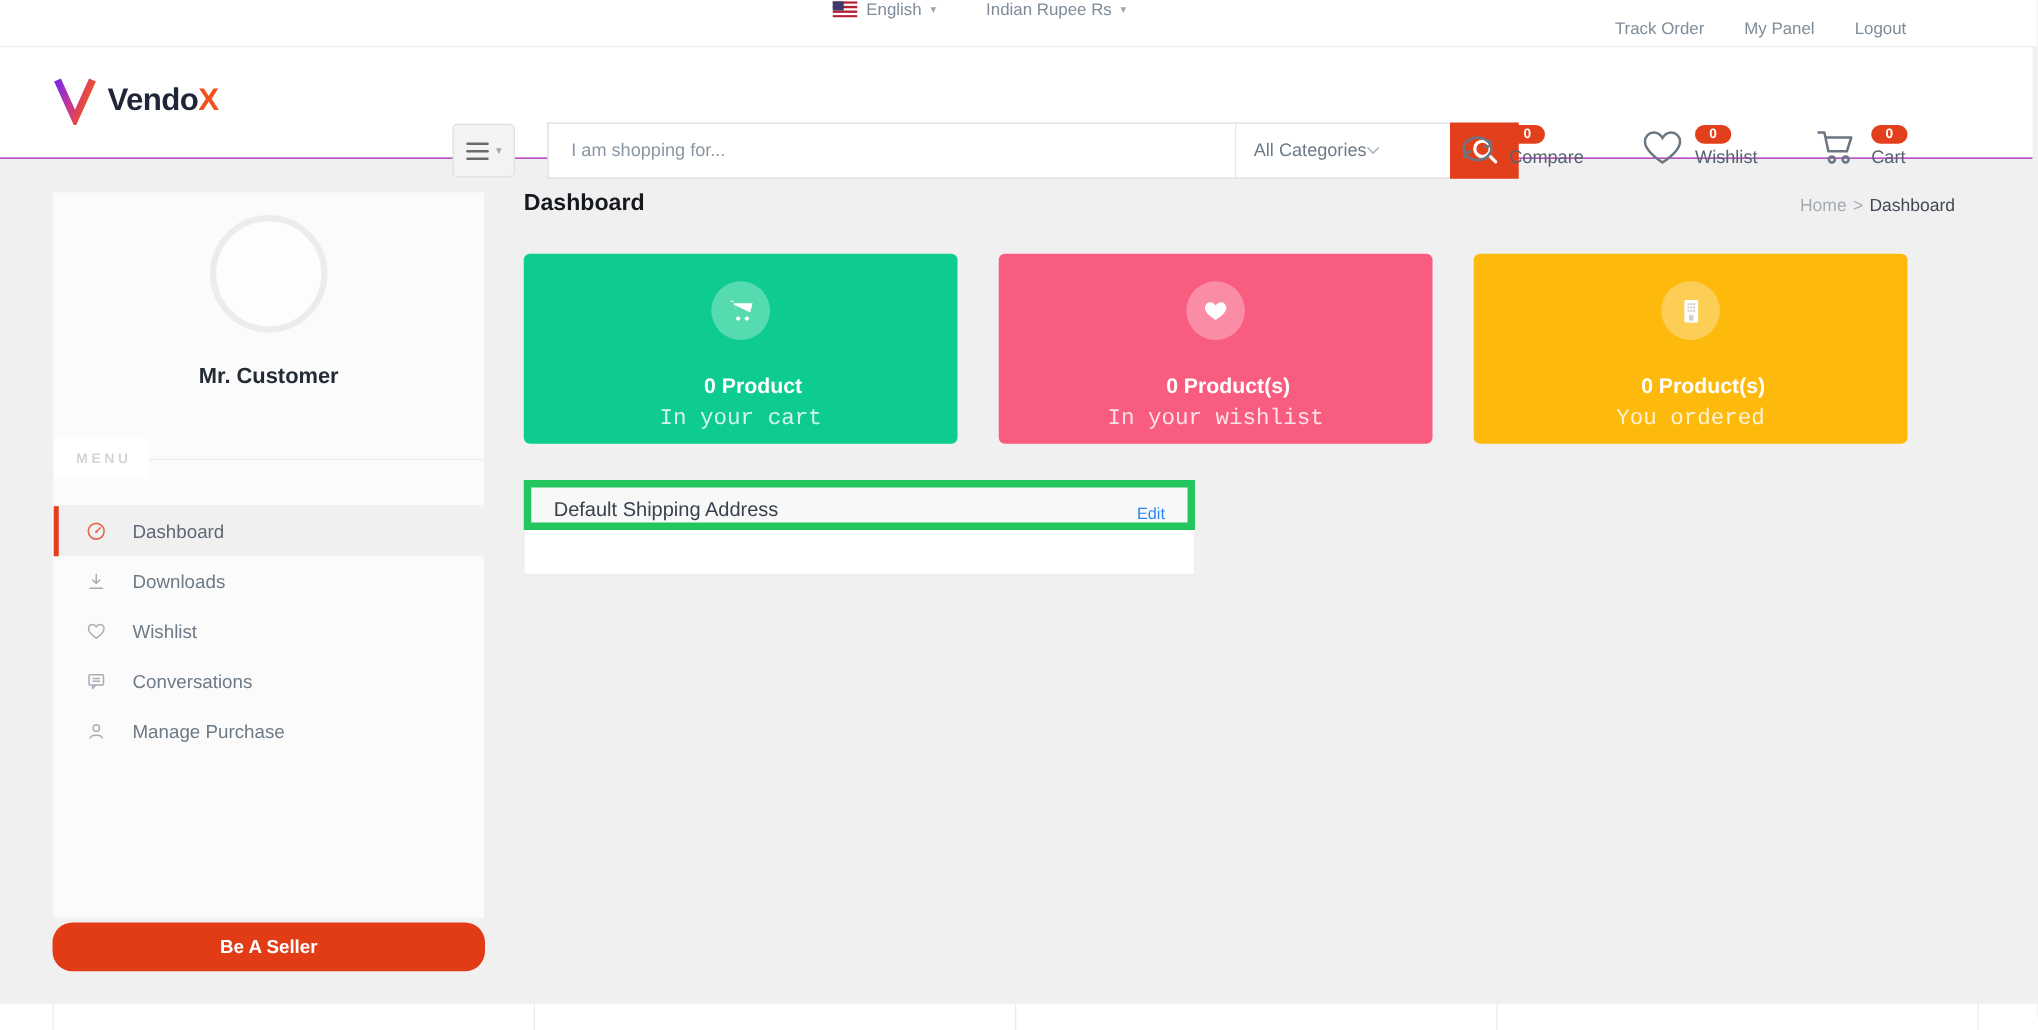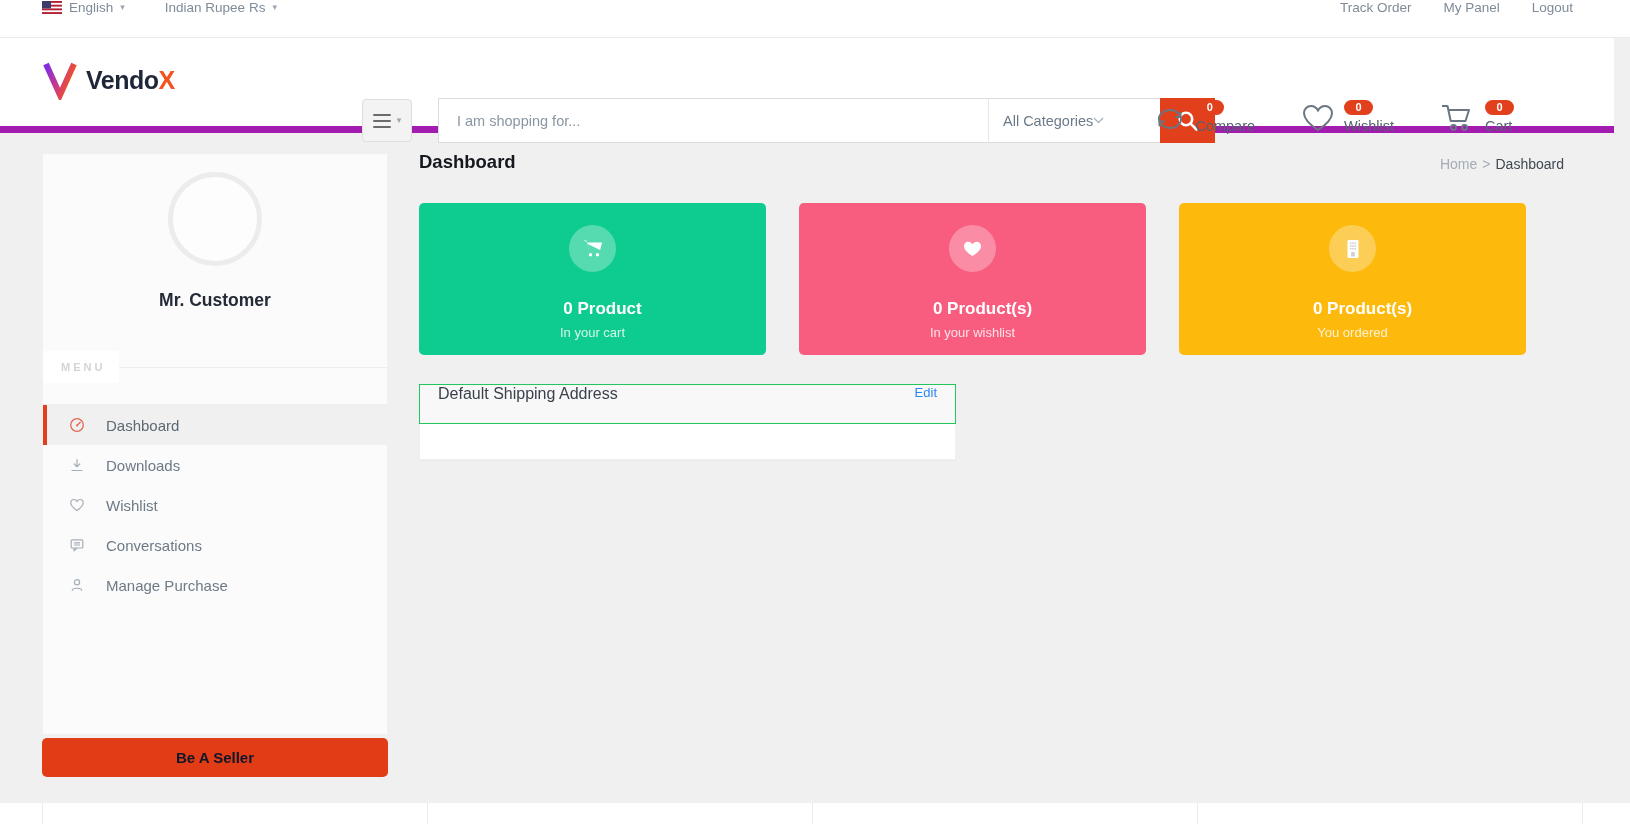--- a/index.html
+++ b/index.html
@@ -2,32 +2,32 @@
 <html><head>
 <meta charset="utf-8">
 <style>
   html,body{margin:0;padding:0;}
   body{width:1630px;height:824px;overflow:hidden;background:#f0f0f1;
        font-family:"Liberation Sans","DejaVu Sans",sans-serif;-webkit-font-smoothing:antialiased;}
   .page{position:relative;width:1630px;height:824px;}
 
   
   .topbar{position:absolute;top:0;left:0;right:0;height:38px;background:#fff;
-          border-bottom:1px solid #e9eaec;display:flex;align-items:flex-start;
-          padding:0 57px 0 42px;box-sizing:border-box;font-size:13.5px;color:#7e8b99;}
+          border-bottom:1px solid #e9eaec;display:flex;align-items:center;
+          padding:0 105px 0 42px;box-sizing:border-box;font-size:13.5px;color:#7e8b99;flex-direction:column;}
   .topbar-left{display:flex;align-items:center;gap:40px;}
   .topbar-right{margin-left:auto;display:flex;align-items:center;gap:32px;}
   .tb-item{display:flex;align-items:center;gap:7px;cursor:pointer;}
   .tb-link{color:#7e8b99;text-decoration:none;cursor:pointer;}
   .caret{font-size:9px;color:#9aa5b1;line-height:1;}
   .flag{display:inline-flex;line-height:0;}
 
   
-  .header{position:absolute;top:38px;left:0;right:16px;height:88px;background:#fff;
-          border-bottom:7px solid #a21caf;}
+  .header{position:absolute;top:38px;left:0;right:4px;height:88px;background:#fff;
+          border-bottom:1px solid #a21caf;}
   .logo{position:absolute;left:42px;top:22px;display:flex;align-items:center;gap:8px;cursor:pointer;}
   .logo-text{font-size:25px;font-weight:bold;color:#1f2638;letter-spacing:-0.5px;}
   .logo-x{color:#f4511e;}
   .menu-btn{position:absolute;left:362px;top:61px;width:50px;height:43px;background:#f3f3f3;
             border:1px solid #dedede;border-radius:4px;display:flex;align-items:center;
             justify-content:center;gap:6px;cursor:pointer;padding:0;}
   .bars{display:flex;flex-direction:column;gap:4px;}
   .bars i{display:block;width:18px;height:2px;background:#6b6b6b;border-radius:1px;}
 
   .searchbar{position:absolute;left:438px;top:60px;width:777px;height:45px;display:flex;
@@ -58,43 +58,43 @@
   .menu-row{display:flex;align-items:center;margin-top:40px;}
   .menu-chip{background:#fff;padding:10px 14px 10px 18px;font-size:11px;font-weight:bold;
              letter-spacing:3px;color:#d4d4d4;}
   .menu-line{flex:1;height:1px;background:#ededed;margin-right:0;}
   .menu-list{margin-top:21px;border-top:1px solid #efefef;}
   .menu-item{height:40px;display:flex;align-items:center;gap:21px;padding-left:26px;
              font-size:15px;color:#6d7a87;cursor:pointer;}
   .menu-item .mi-icon{line-height:0;width:16px;display:inline-flex;justify-content:center;}
   .menu-item.active{background:#f0f0f0;border-left:4px solid #e23f1d;padding-left:22px;color:#5c6874;}
   .seller-btn{position:absolute;left:42px;top:738px;width:346px;height:39px;background:#e23c17;
-              border:none;border-radius:5px;color:#0f172a;font-size:15px;font-weight:bold;
+              border:none;border-radius:16px;color:#ffffff;font-size:15px;font-weight:bold;
               cursor:pointer;font-family:inherit;}
 
   
   .page-title{position:absolute;left:419px;top:151px;font-size:18.5px;font-weight:bold;color:#15191e;}
   .breadcrumb{position:absolute;right:66px;top:156px;font-size:14px;}
   .bc-home{color:#a3abb4;cursor:pointer;}
   .bc-sep{color:#a3abb4;margin:0 5px;}
   .bc-cur{color:#3f4852;}
 
   .cards{position:absolute;left:419px;top:203px;display:flex;gap:33px;}
   .card{width:347px;height:152px;border-radius:5px;color:#fff;text-align:center;cursor:default;}
   .card-green{background:#0ecb8f;}
   .card-pink{background:#f85c7e;}
   .card-amber{background:#fdb90c;}
   .card-circle{width:47px;height:47px;border-radius:50%;background:rgba(255,255,255,0.3);
                margin:22px auto 0;display:flex;align-items:center;justify-content:center;}
   .card-title{font-size:17px;font-weight:bold;margin-top:27px;padding-left:20px;}
-  .card-sub{font-size:13px;color:rgba(255,255,255,0.82);margin-top:6px;}
+  .card-sub{font-size:18px;color:rgba(255,255,255,0.82);margin-top:6px;font-family:Liberation Mono, monospace;}
 
   .ship-panel{position:absolute;left:419px;top:384px;width:537px;}
-  .ship-head{height:40px;background:#f8f8f8;border:1px solid #22c55e;box-sizing:border-box;
-             display:flex;align-items:flex-start;justify-content:space-between;padding:0 18px;}
+  .ship-head{height:40px;background:#f8f8f8;border:6px solid #22c55e;box-sizing:border-box;
+             display:flex;align-items:flex-end;justify-content:space-between;padding:0 18px;}
   .ship-title{font-size:16px;color:#39424c;}
   .ship-edit{font-size:13px;color:#2b87f0;text-decoration:none;cursor:pointer;}
   .ship-body{height:36px;background:#fff;border:1px solid #f1f1f1;border-top:none;box-sizing:border-box;
              box-shadow:0 1px 2px rgba(0,0,0,0.03);}
 
   
   .footer-strip{position:absolute;left:0;right:0;top:803px;height:21px;background:#fff;}
   .fdiv{position:absolute;top:0;width:1px;height:21px;background:#ebebeb;}
 </style>
 </head>

